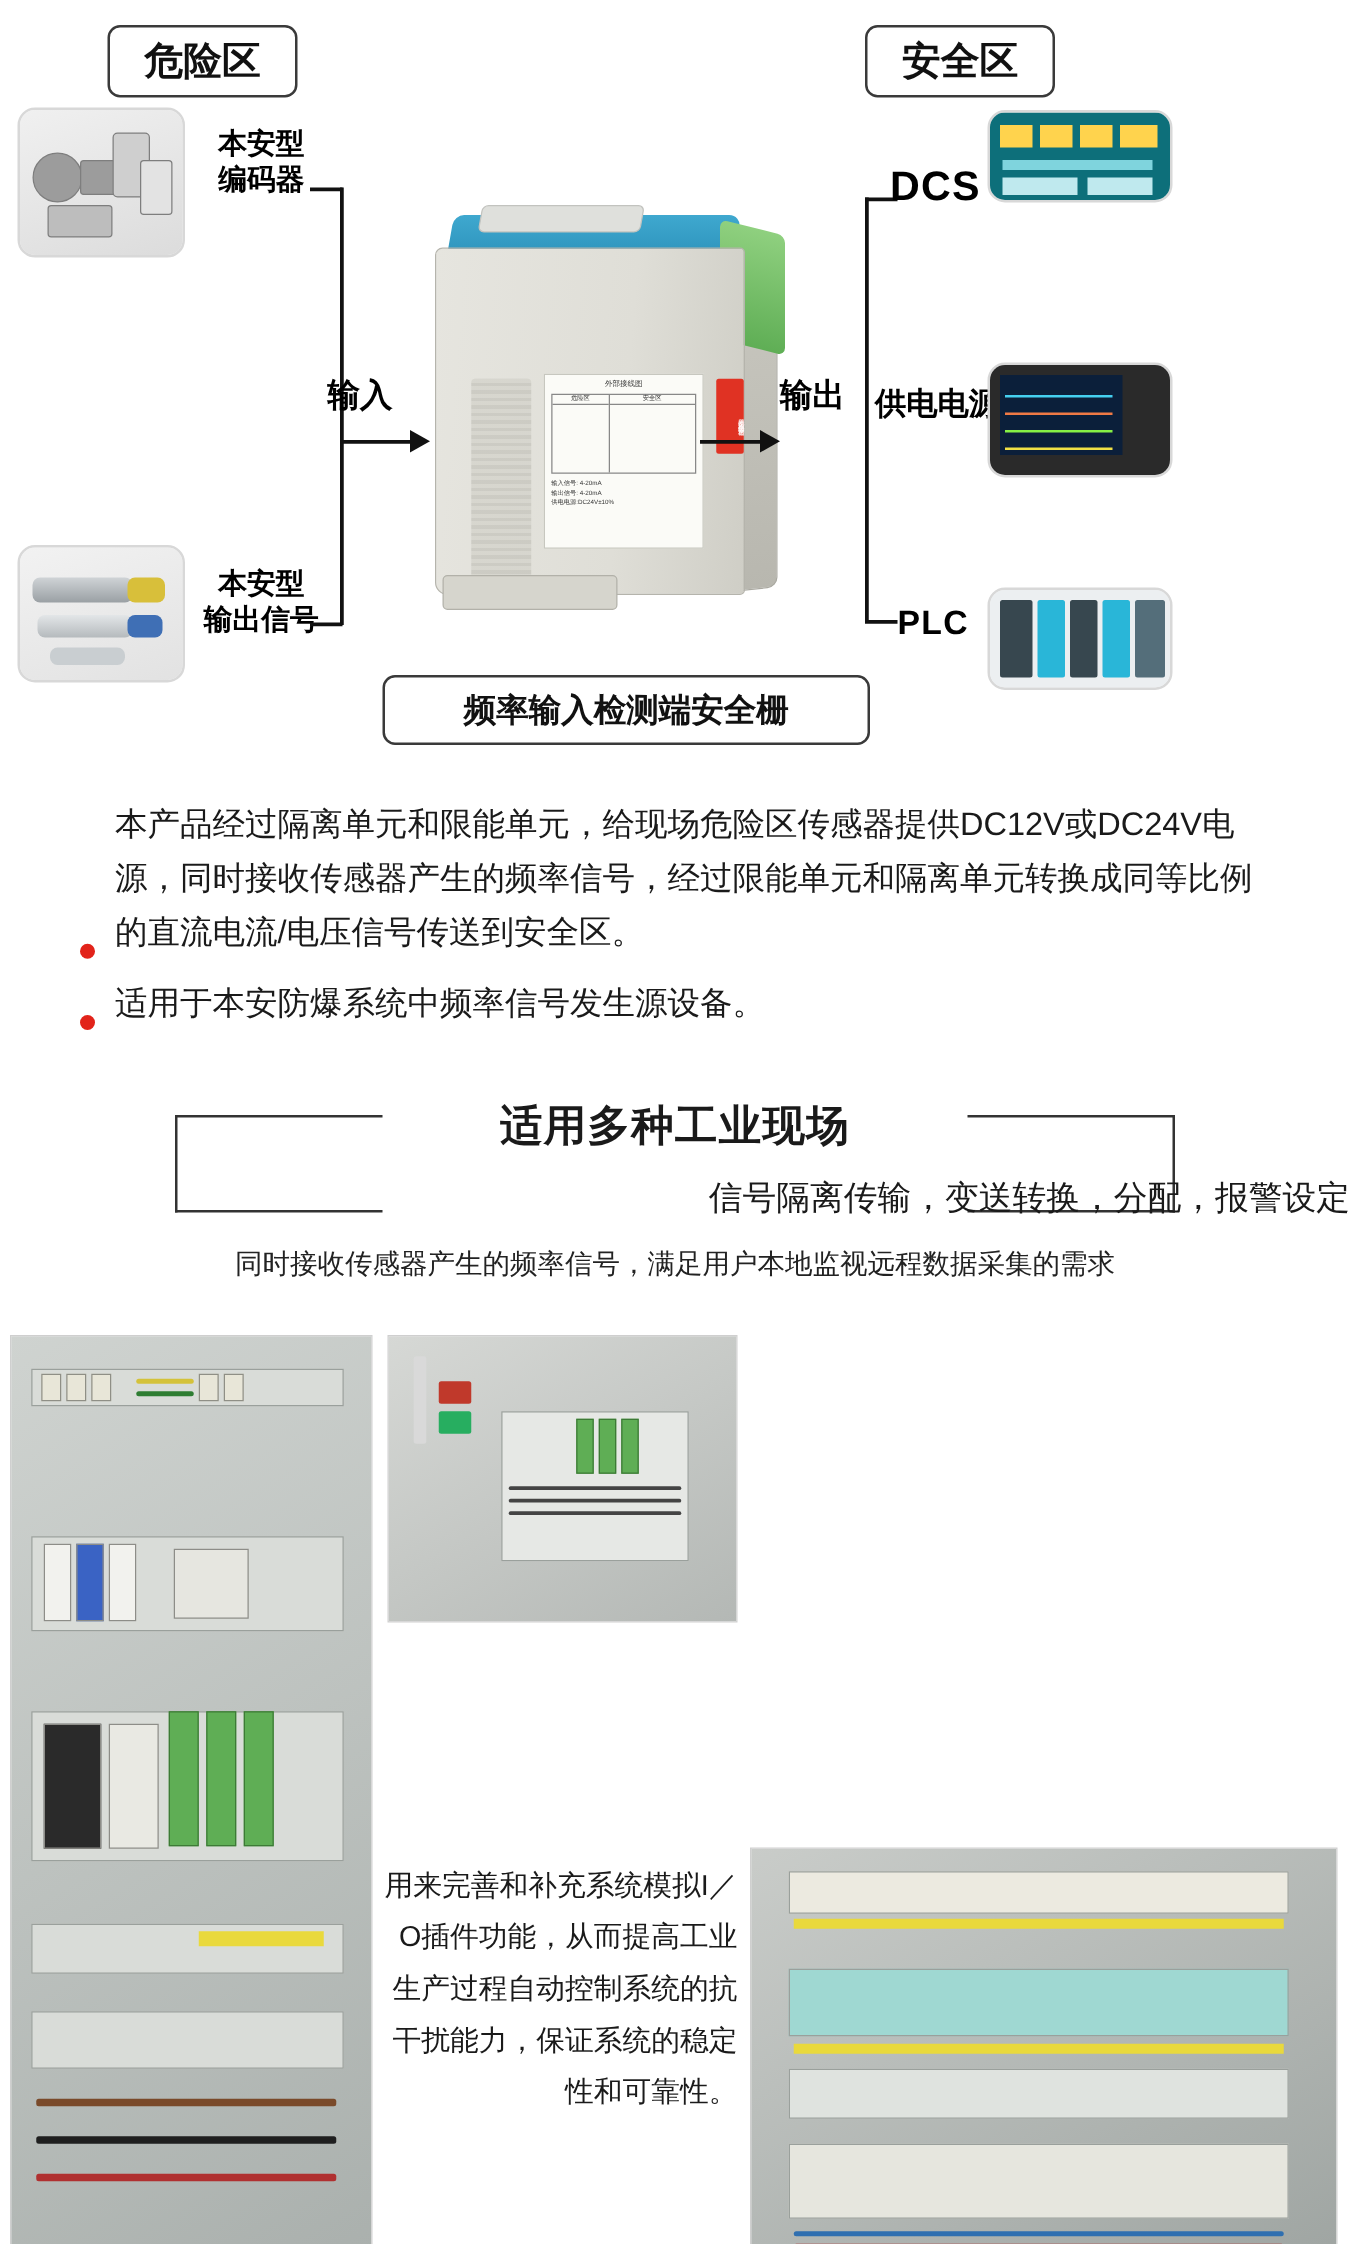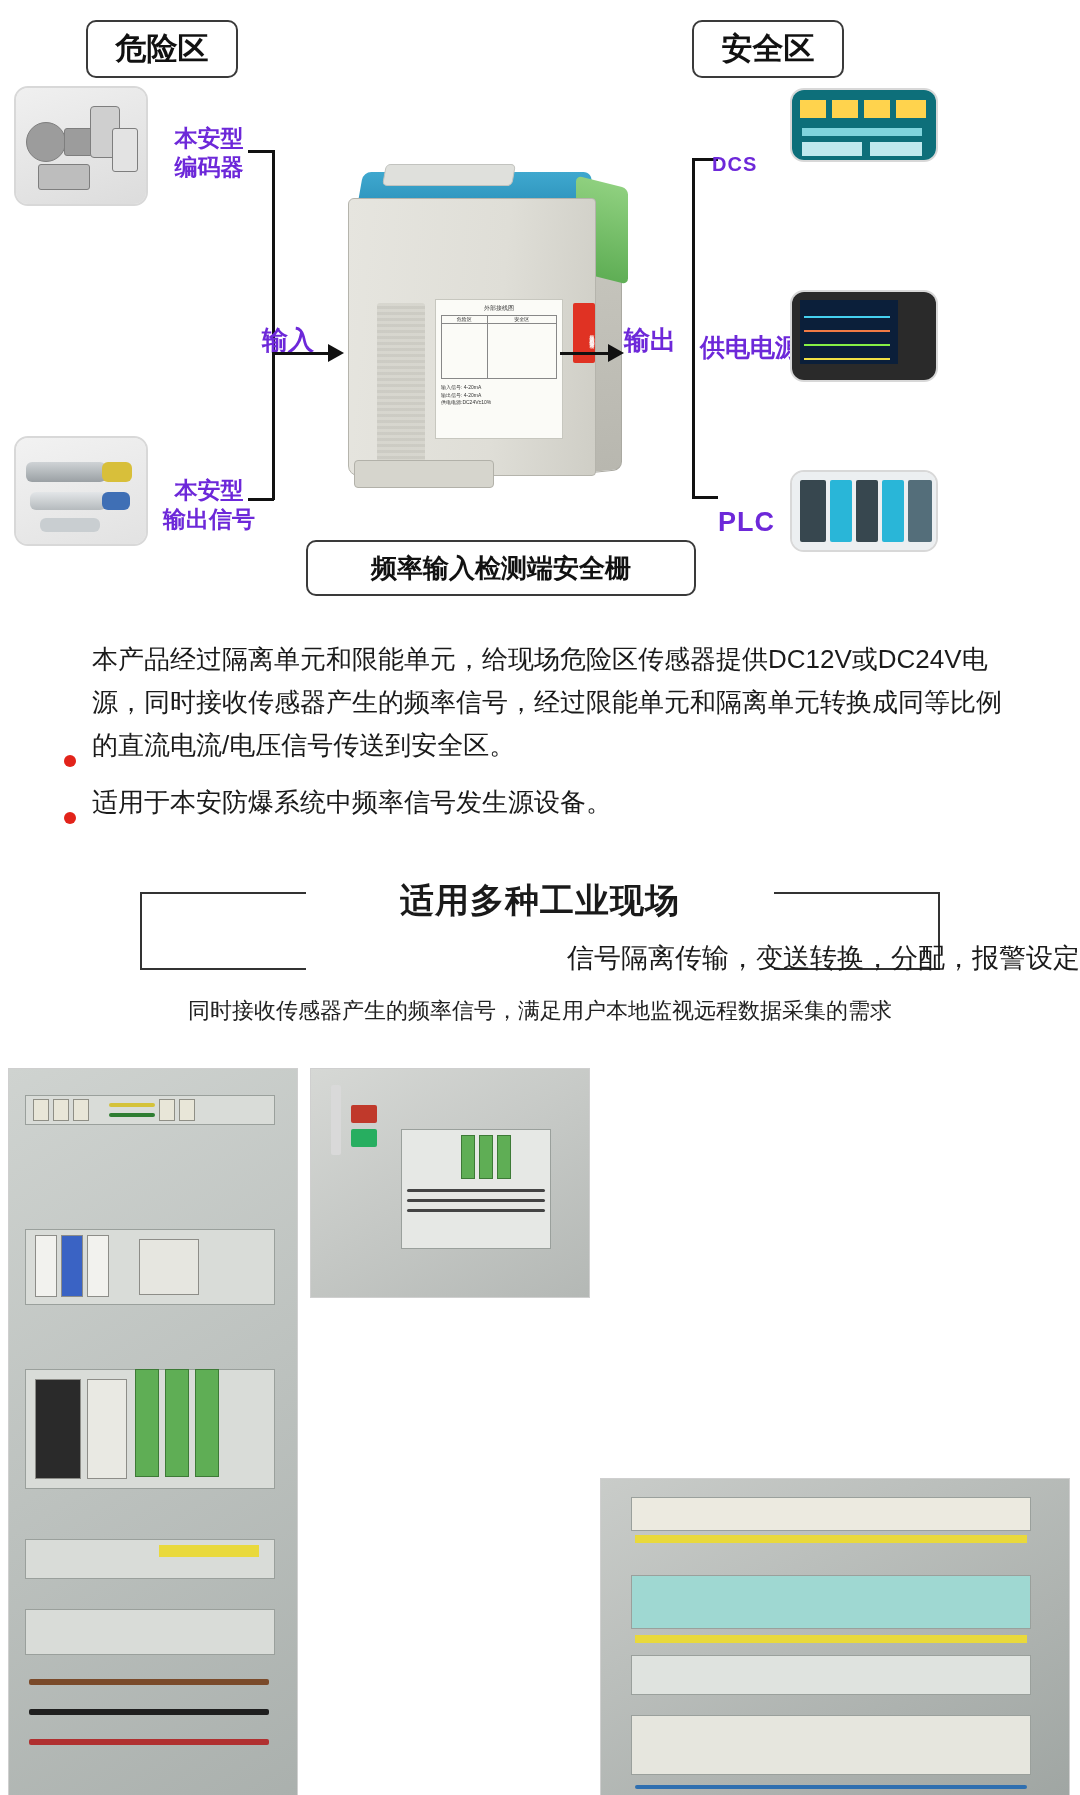--- a/index.html
+++ b/index.html
@@ -35,26 +35,26 @@
     border-radius: 14px;
     overflow: hidden;
     background: #f3f3f3;
   }
   .enc-box { left: 14px; top: 86px; width: 134px; height: 120px; }
   .prox-box{ left: 14px; top: 436px; width: 134px; height: 110px; }
   .dcs-box { left: 790px; top: 88px; width: 148px; height: 74px; }
   .inst-box{ left: 790px; top: 290px; width: 148px; height: 92px; }
   .plc-box { left: 790px; top: 470px; width: 148px; height: 82px; }
 
-  .lbl { position: absolute; font-weight: bold; color: #6d28d9; line-height: 1.25; margin-top: 24px; }
+  .lbl { position: absolute; font-weight: bold; color: #000000; line-height: 1.25; }
   .lbl-enc  { left: 156px; top: 100px; width: 106px; font-size: 23px; text-align: center; }
   .lbl-prox { left: 156px; top: 452px; width: 106px; font-size: 23px; text-align: center; }
   .lbl-in   { left: 262px; top: 300px; font-size: 26px; }
   .lbl-out  { left: 624px; top: 300px; font-size: 26px; }
-  .lbl-dcs  { left: 712px; top: 128px; font-size: 20px; letter-spacing: 1px; }
+  .lbl-dcs  { left: 712px; top: 128px; font-size: 33px; letter-spacing: 1px; }
   .lbl-inst { left: 700px; top: 308px; font-size: 25px; }
   .lbl-plc  { left: 718px; top: 482px; font-size: 27px; letter-spacing: 1px; }
 
   .arrow-line { position: absolute; background: #111; }
 
   
   .device { position: absolute; left: 330px; top: 160px; width: 320px; height: 330px; }
   .dev-body {
     position: absolute; left: 18px; top: 38px; width: 248px; height: 278px;
     background: linear-gradient(95deg,#e6e5df 0%,#dfded7 60%,#cfcec6 100%);
@@ -363,15 +363,16 @@
       <div class="rail" style="left:30px; top:18px; width:400px; height:34px; background:#eceae0;"></div>
       <div class="ylw" style="left:34px; top:56px; width:392px; height:8px;"></div>
       <div class="rail" style="left:30px; top:96px; width:400px; height:54px; background:#9fd8d2;"></div>
       <div class="ylw" style="left:34px; top:156px; width:392px; height:8px;"></div>
       <div class="rail" style="left:30px; top:176px; width:400px; height:40px; background:#dfe3df;"></div>
       <div class="rail" style="left:30px; top:236px; width:400px; height:60px; background:#e6e6de;"></div>
       <div class="wire" style="left:34px; top:306px; width:392px; height:4px; background:#2f6fb0;"></div>
       <div class="wire" style="left:34px; top:316px; width:392px; height:4px; background:#b03030;"></div>
     </div>
 
+    <div class="txt-block txt-mid">用来完善和补充系统模拟I／O插件功能，从而提高工业生产过程自动控制系统的抗干扰能力，保证系统的稳定性和可靠性。</div>
   </div>
 
 </div>
 
 </body></html>

